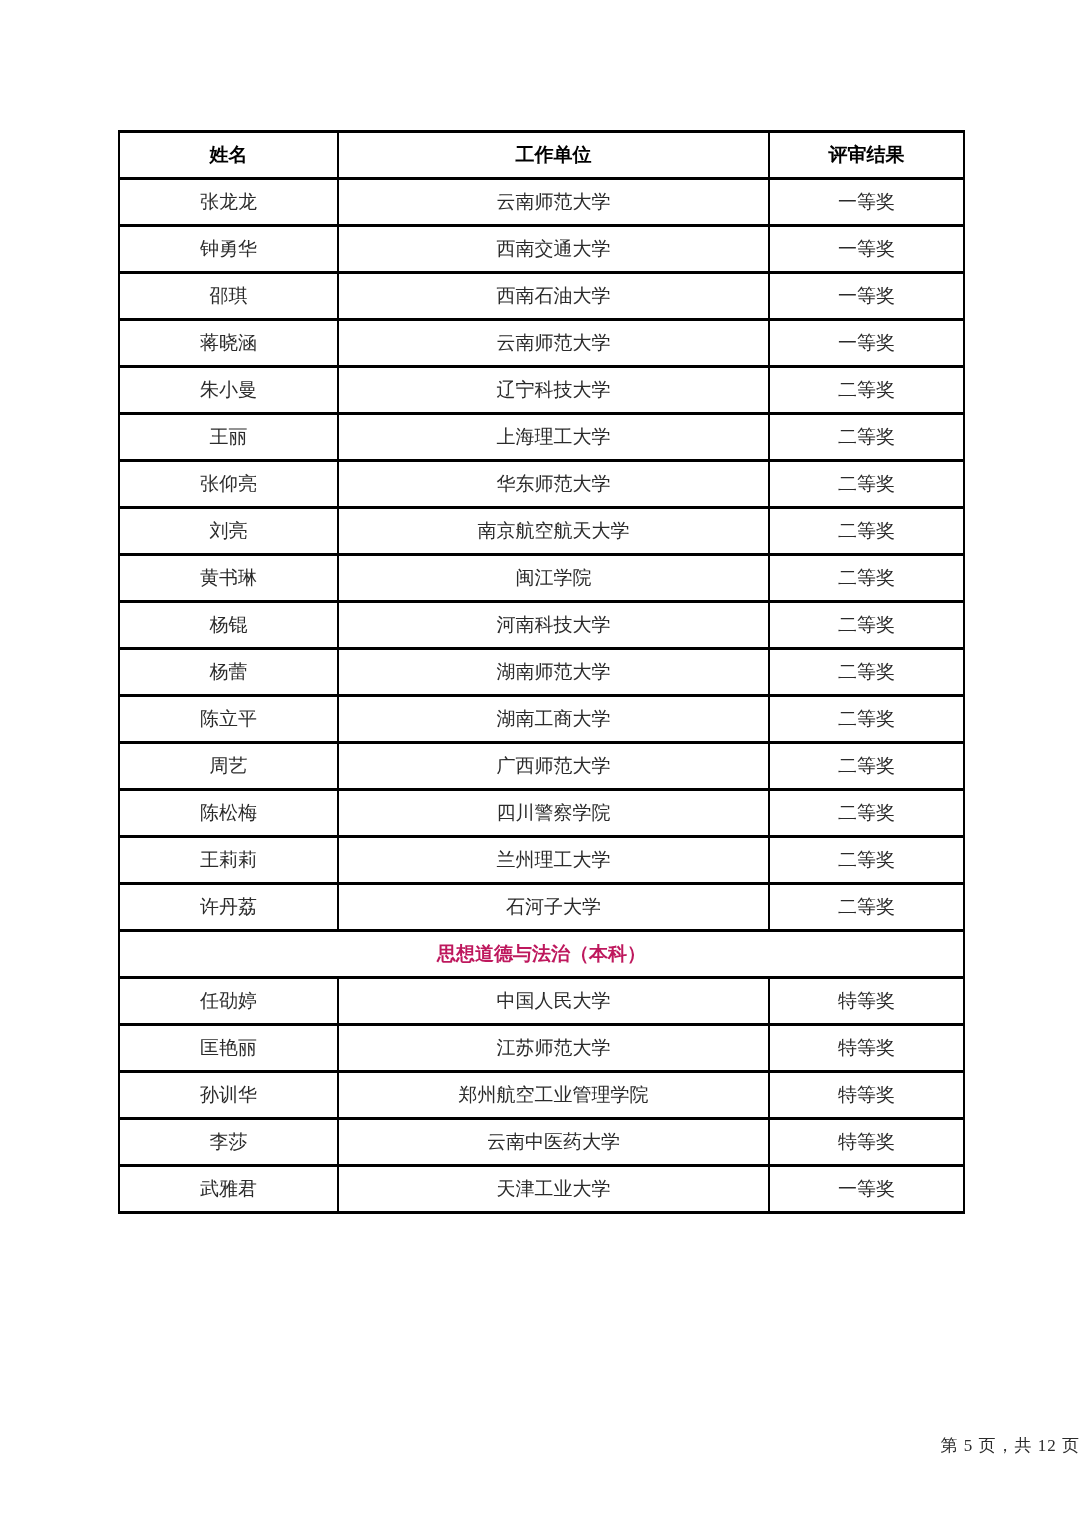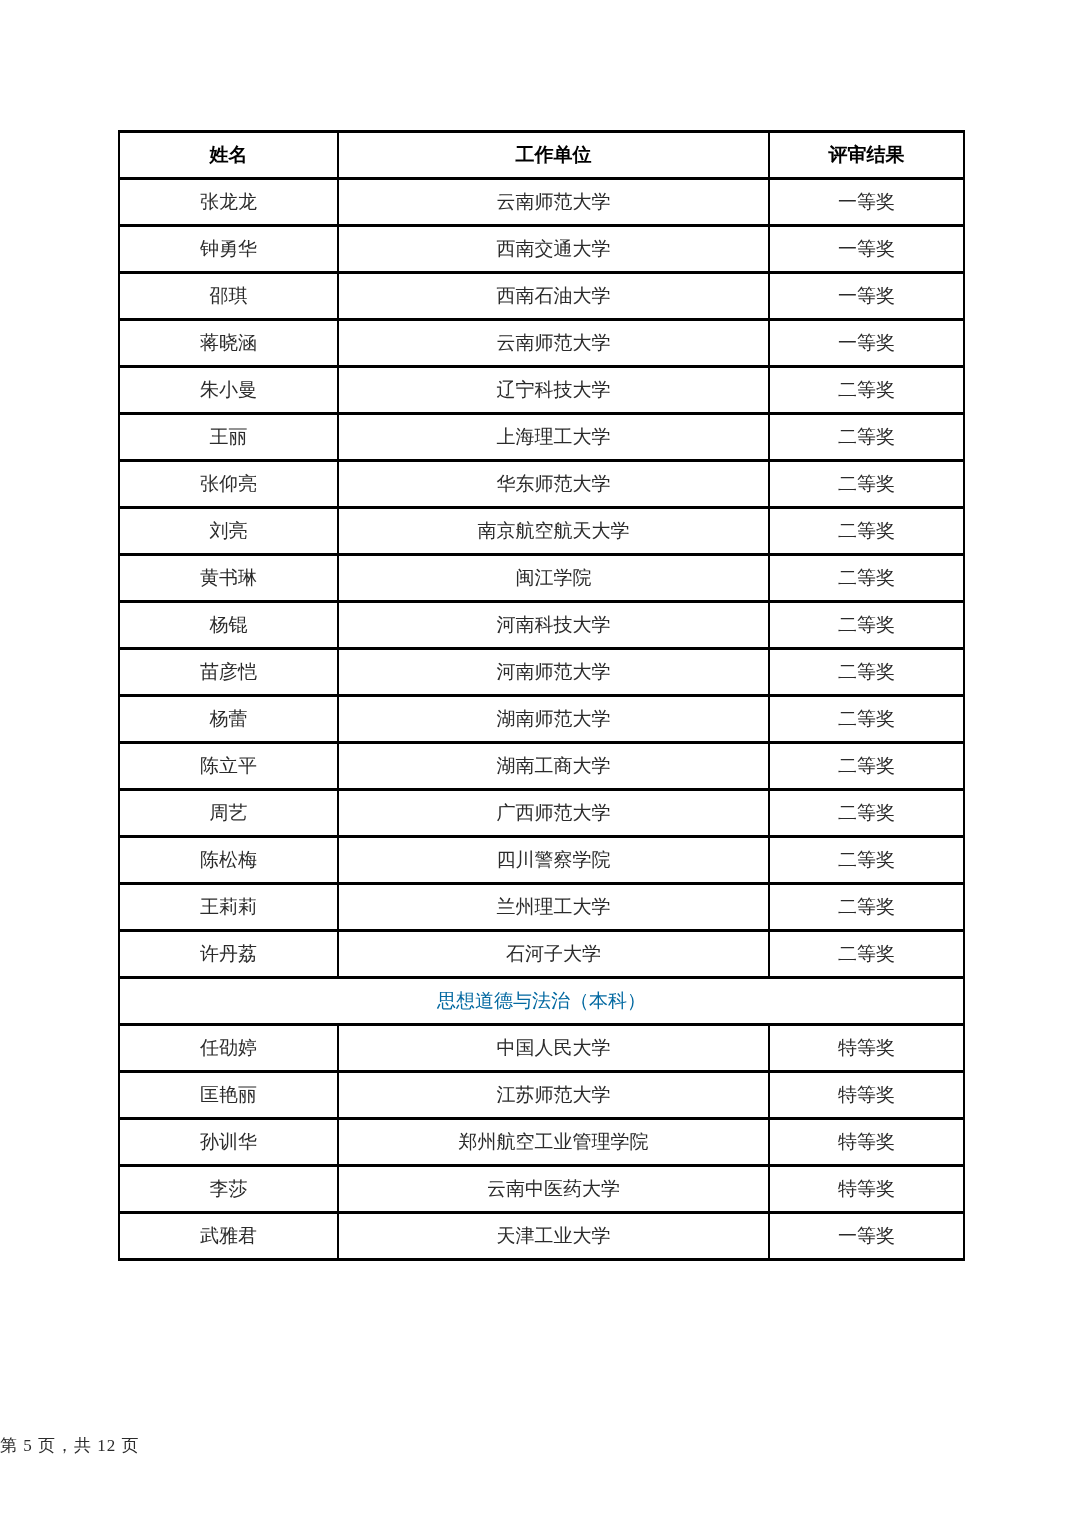--- a/index.html
+++ b/index.html
@@ -49,29 +49,29 @@
   }
   .award-table th {
     font-weight: bold;
     color: #000000;
   }
   .award-table td {
     font-weight: normal;
     color: #2b2b2b;
   }
   .award-table td.section-cell {
-    font-weight: normal;
-    color: #0369a1;
+    font-weight: bold;
+    color: #be185d;
   }
   .page-footer {
     position: absolute;
     left: 0;
     top: 1434px;
     width: 1080px;
-    text-align: left;
+    text-align: right;
     font-size: 17px;
     color: #2b2b2b;
     letter-spacing: 1px;
   }
 </style>
 </head>
 <body>
 
 <div class="doc-page">
 
@@ -133,25 +133,20 @@
           <td>黄书琳</td>
           <td>闽江学院</td>
           <td>二等奖</td>
         </tr>
         <tr>
           <td>杨锟</td>
           <td>河南科技大学</td>
           <td>二等奖</td>
         </tr>
         <tr>
-          <td>苗彦恺</td>
-          <td>河南师范大学</td>
-          <td>二等奖</td>
-        </tr>
-        <tr>
           <td>杨蕾</td>
           <td>湖南师范大学</td>
           <td>二等奖</td>
         </tr>
         <tr>
           <td>陈立平</td>
           <td>湖南工商大学</td>
           <td>二等奖</td>
         </tr>
         <tr>

